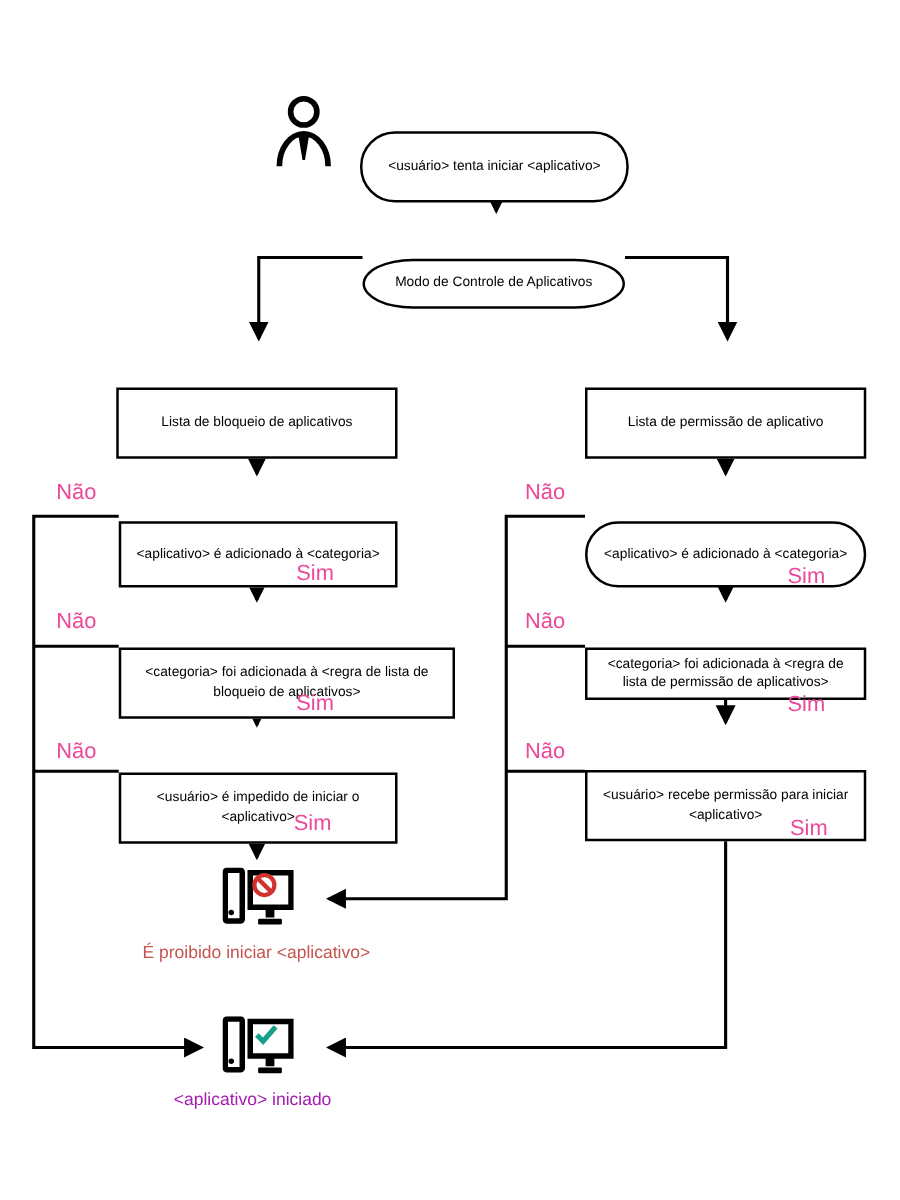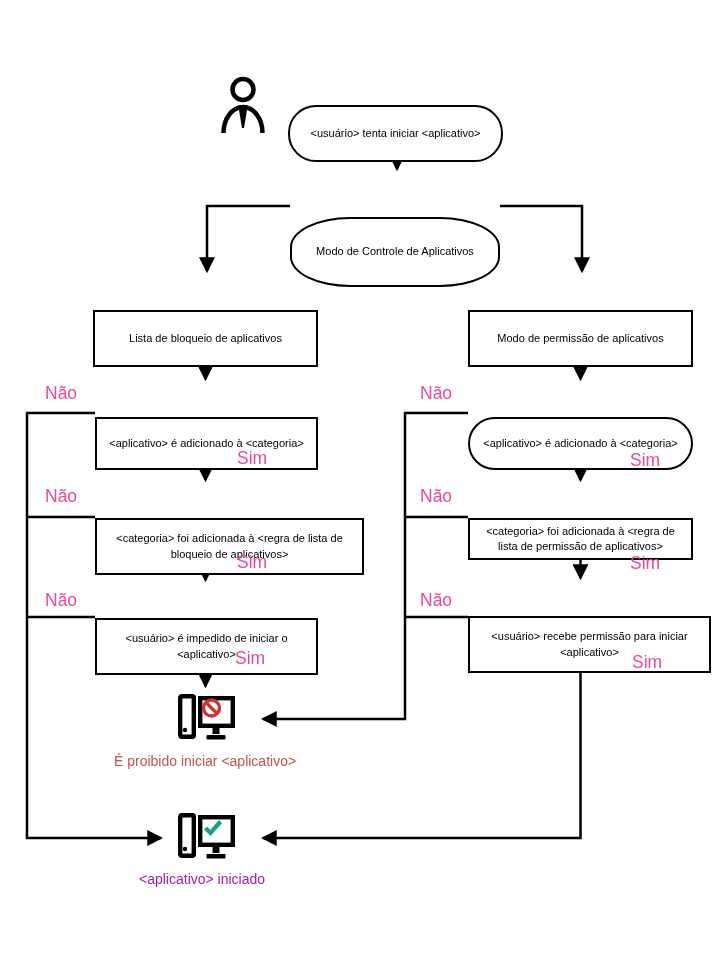--- a/index.html
+++ b/index.html
@@ -51,37 +51,37 @@
   </svg>
 
   <svg class="icon" style="left:220px;top:76px" width="46" height="58" viewBox="0 0 46 58">
     <circle cx="23" cy="13.5" r="10.5" fill="none" stroke="#000" stroke-width="4.5"></circle>
     <path d="M3.5 57 A19.5 26 0 0 1 42.5 57" fill="none" stroke="#000" stroke-width="4.5"></path>
     <polygon points="23 29, 27 34, 24 52, 22 52, 19 34" fill="#000"></polygon>
   </svg>
 
   <div class="node pill" style="left:288px;top:75px;width:215px;height:57px">&lt;usuário&gt; tenta iniciar &lt;aplicativo&gt;</div>
 
-  <div class="node ellipse" style="left:290px;top:187px;width:210px;height:70px">Modo de Controle de Aplicativos</div>
+  <div class="node ellipse" style="left:290px;top:177px;width:210px;height:40px">Modo de Controle de Aplicativos</div>
 
   <div class="node" style="left:93px;top:280px;width:225px;height:57px">Lista de bloqueio de aplicativos</div>
 
-  <div class="node" style="left:468px;top:280px;width:225px;height:57px">Modo de permissão de aplicativos</div>
+  <div class="node" style="left:468px;top:280px;width:225px;height:57px">Lista de permissão de aplicativo</div>
 
   <div class="node" style="left:95px;top:387px;width:223px;height:53px">&lt;aplicativo&gt; é adicionado à &lt;categoria&gt;</div>
 
   <div class="node pill-sm" style="left:468px;top:387px;width:225px;height:53px">&lt;aplicativo&gt; é adicionado à &lt;categoria&gt;</div>
 
   <div class="node" style="left:95px;top:488px;width:269px;height:57px">&lt;categoria&gt; foi adicionada à &lt;regra de lista de bloqueio de aplicativos&gt;</div>
 
   <div class="node" style="left:468px;top:488px;width:225px;height:42px">&lt;categoria&gt; foi adicionada à &lt;regra de lista de permissão de aplicativos&gt;</div>
 
   <div class="node" style="left:95px;top:588px;width:223px;height:57px">&lt;usuário&gt; é impedido de iniciar o &lt;aplicativo&gt;</div>
 
-  <div class="node" style="left:468px;top:586px;width:243px;height:57px">&lt;usuário&gt; recebe permissão para iniciar &lt;aplicativo&gt;</div>
+  <div class="node" style="left:468px;top:586px;width:225px;height:57px">&lt;usuário&gt; recebe permissão para iniciar &lt;aplicativo&gt;</div>
 
   <div class="branch-label" style="left:45px;top:383px">Não</div>
   <div class="branch-label" style="left:45px;top:486px">Não</div>
   <div class="branch-label" style="left:45px;top:590px">Não</div>
   <div class="branch-label" style="left:420px;top:383px">Não</div>
   <div class="branch-label" style="left:420px;top:486px">Não</div>
   <div class="branch-label" style="left:420px;top:590px">Não</div>
   <div class="branch-label" style="left:237px;top:448px">Sim</div>
   <div class="branch-label" style="left:237px;top:552px">Sim</div>
   <div class="branch-label" style="left:235px;top:648px">Sim</div>

